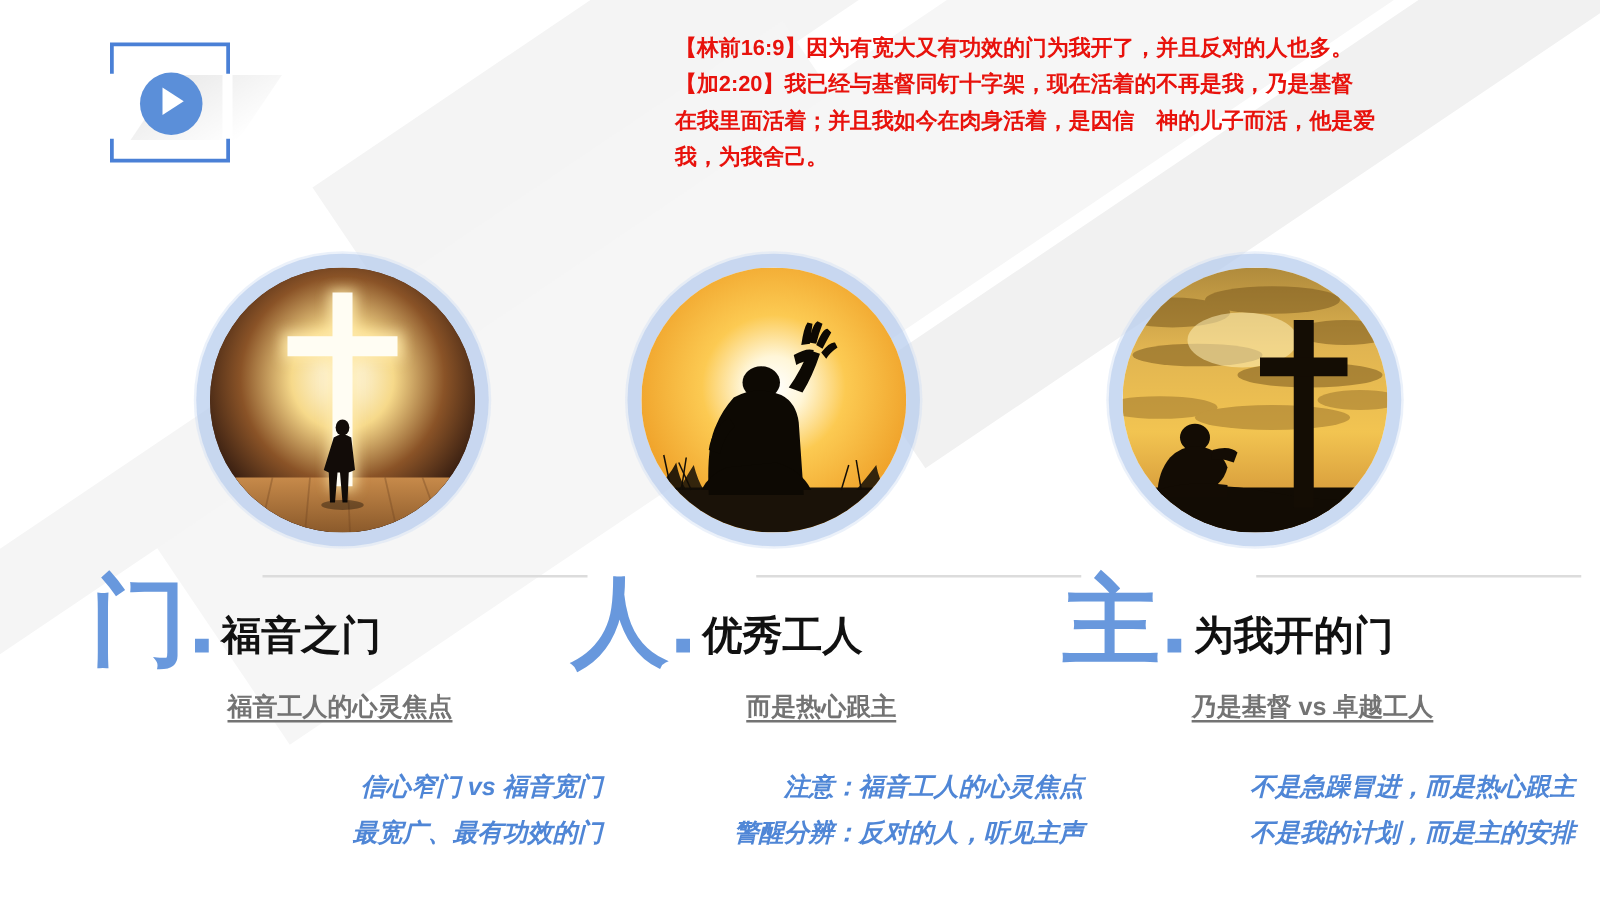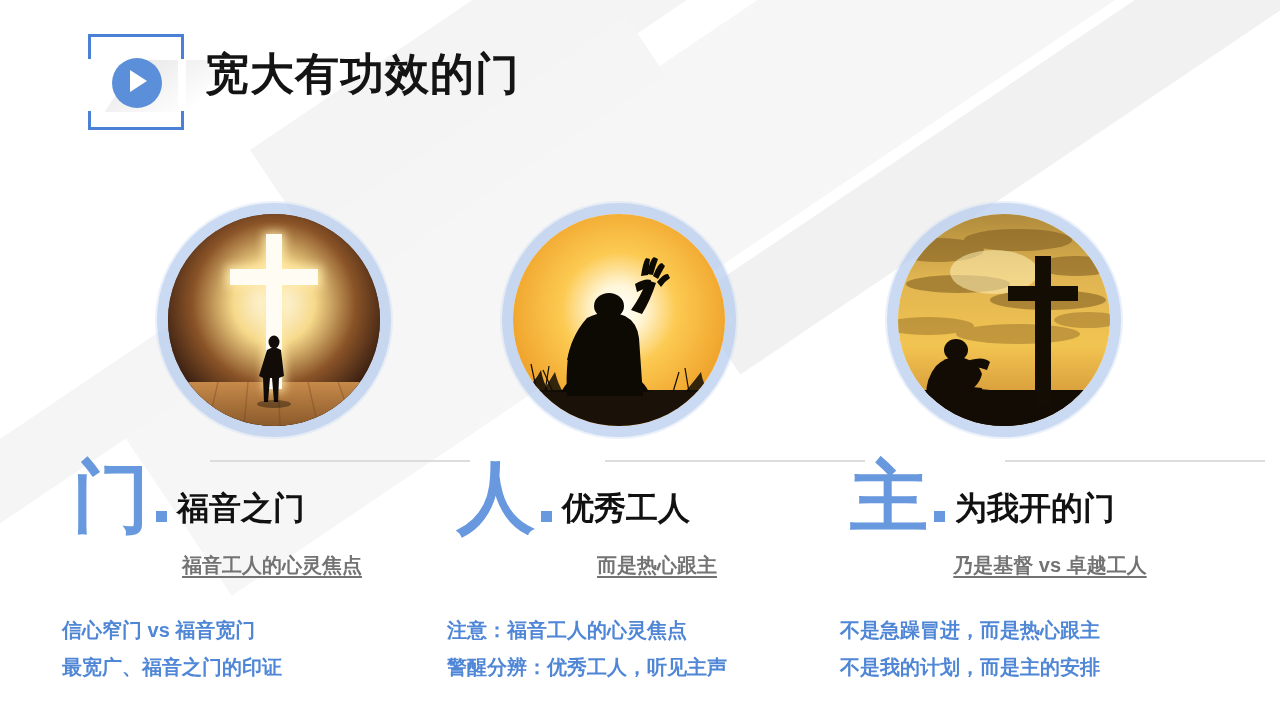--- a/index.html
+++ b/index.html
@@ -174,25 +174,26 @@
     font-weight: bold;
     color: #737373;
     text-decoration: underline;
     text-underline-offset: 4px;
   }
 
   .blue-lines {
     position: absolute;
     top: 160px;
     width: 420px;
-    text-align: left;
+    text-align: right;
     color: #4f86d6;
     font-size: 20px;
     font-weight: bold;
     line-height: 37px;
+    font-style: italic;
   }
   .blue-lines div { white-space: nowrap; }
 </style>
 </head>
 <body>
 
 <div id="slide">
 
   <div class="bg-layer">
     <div class="band b1"></div>
@@ -205,22 +206,27 @@
   <div class="header">
 
     <div class="logo-box">
       <div class="logo-shadow"></div>
       <div class="logo-frame"></div>
       <div class="logo-circle">
       </div>
       <div class="logo-play"></div>
     </div>
 
-    <div class="slide-title">宽大有功效的门</div>
-
+
+    <div class="scripture">
+      <p>【林前16:9】因为有宽大又有功效的门为我开了，并且反对的人也多。</p>
+      <p>【加2:20】我已经与基督同钉十字架，现在活着的不再是我，乃是基督</p>
+      <p>在我里面活着；并且我如今在肉身活着，是因信　神的儿子而活，他是爱</p>
+      <p>我，为我舍己。</p>
+    </div>
   </div>
 
   <div class="circle-row">
 
     <div class="photo p1">
       <svg viewBox="0 0 212 212" preserveAspectRatio="xMidYMid slice">
         <defs>
           <radialGradient id="g1glow" cx="50%" cy="42%" r="55%">
             <stop offset="0%" stop-color="#fffdf2"></stop>
             <stop offset="35%" stop-color="#f6d98a"></stop>
@@ -342,35 +348,35 @@
   <div class="col c1">
     <div class="divider"></div>
     <div class="heading-row">
       <span class="big-char">门</span>
       <span class="sq-dot"></span>
       <span class="sub-label">福音之门</span>
     </div>
     <div class="red-head">福音工人的心灵焦点</div>
     <div class="blue-lines">
       <div>信心窄门 vs 福音宽门</div>
-      <div>最宽广、福音之门的印证</div>
+      <div>最宽广、最有功效的门</div>
     </div>
   </div>
 
   <div class="col c2">
     <div class="divider"></div>
     <div class="heading-row">
       <span class="big-char">人</span>
       <span class="sq-dot"></span>
       <span class="sub-label">优秀工人</span>
     </div>
     <div class="red-head">而是热心跟主</div>
     <div class="blue-lines">
       <div>注意：福音工人的心灵焦点</div>
-      <div>警醒分辨：优秀工人，听见主声</div>
+      <div>警醒分辨：反对的人，听见主声</div>
     </div>
   </div>
 
   <div class="col c3">
     <div class="divider"></div>
     <div class="heading-row">
       <span class="big-char">主</span>
       <span class="sq-dot"></span>
       <span class="sub-label">为我开的门</span>
     </div>

